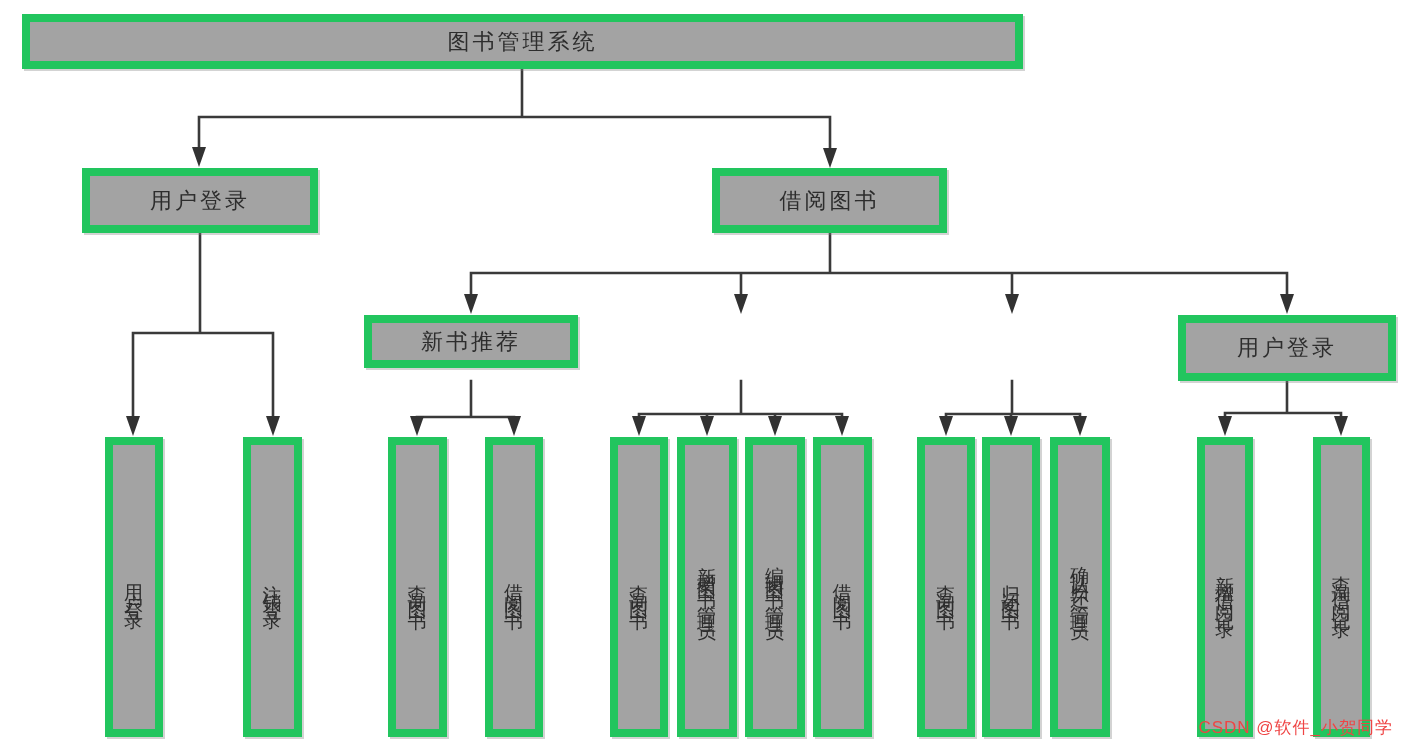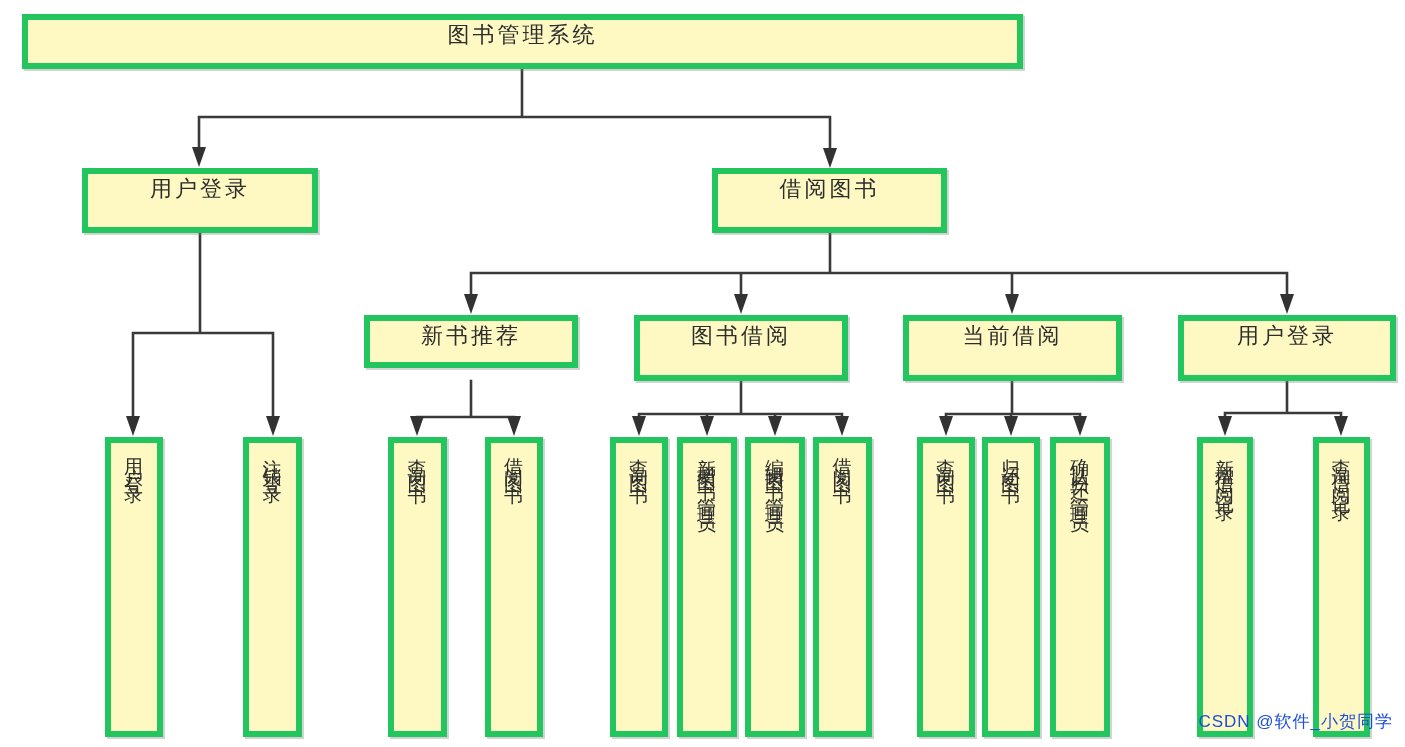--- a/index.html
+++ b/index.html
@@ -9,23 +9,24 @@
     height: 747px;
     background: #ffffff;
     overflow: hidden;
     font-family: "Liberation Sans", "DejaVu Sans", sans-serif;
     color: #2d2d2d;
   }
   #wires { position: absolute; left: 0; top: 0; width: 1405px; height: 747px; }
   .node {
     position: absolute;
     box-sizing: border-box;
-    border: 6px solid #22c55e;
-    background: #fef9c3;
+    border: 8px solid #22c55e;
+    background: #a3a3a3;
     display: flex;
+    align-items: center;
     justify-content: center;
     box-shadow: 2px 2px 0 rgba(130,130,130,0.35);
   }
   .hlabel {
     font-size: 22px;
     letter-spacing: 3px;
     white-space: nowrap;
     color: #2d2d2d;
   }
   .root-label { font-size: 22px; letter-spacing: 3px; }
@@ -36,23 +37,23 @@
     font-size: 19px;
     letter-spacing: 9px;
     line-height: 1;
     color: #2d2d2d;
     white-space: nowrap;
   }
   .vlabel.tight { letter-spacing: 8px; }
   #watermark {
     position: absolute;
     right: 12px;
-    bottom: 14px;
+    bottom: 8px;
     font-size: 17px;
-    color: #1d4ed8;
+    color: #ef4444;
     letter-spacing: 1px;
     text-align: right;
   }
 </style>
 </head>
 <body>
 
 <div id="canvas">
 
   <svg id="wires" viewBox="0 0 1405 747" xmlns="http://www.w3.org/2000/svg" aria-hidden="true">
@@ -94,26 +95,20 @@
   <div class="node" style="left:82px; top:168px; width:236px; height:65px;">
     <span class="hlabel">用户登录</span>
   </div>
   <div class="node" style="left:712px; top:168px; width:235px; height:65px;">
     <span class="hlabel">借阅图书</span>
   </div>
 
   <div class="node" style="left:364px; top:315px; width:214px; height:53px;">
     <span class="hlabel">新书推荐</span>
   </div>
-  <div class="node" style="left:634px; top:315px; width:214px; height:66px;">
-    <span class="hlabel">图书借阅</span>
-  </div>
-  <div class="node" style="left:903px; top:315px; width:219px; height:66px;">
-    <span class="hlabel">当前借阅</span>
-  </div>
   <div class="node" style="left:1178px; top:315px; width:218px; height:66px;">
     <span class="hlabel">用户登录</span>
   </div>
 
   <div class="node vnode" style="left:105px; top:437px; width:58px; height:300px;">
     <span class="vlabel">用户登录</span>
   </div>
   <div class="node vnode" style="left:243px; top:437px; width:59px; height:300px;">
     <span class="vlabel">注销登录</span>
   </div>

